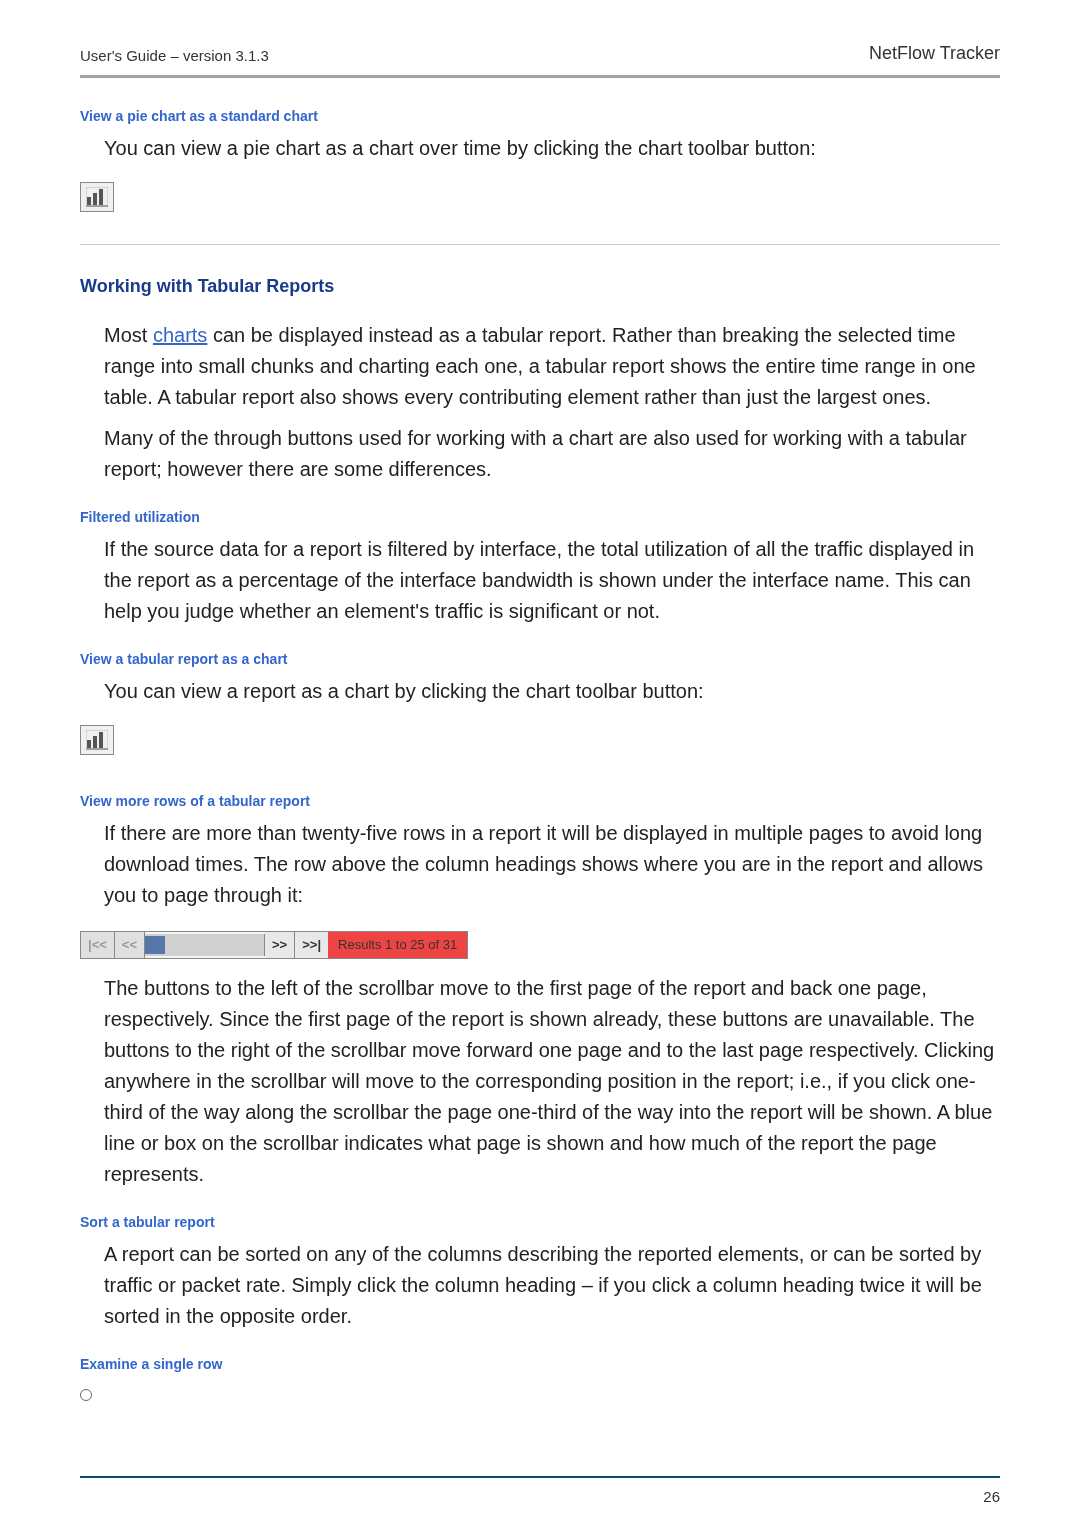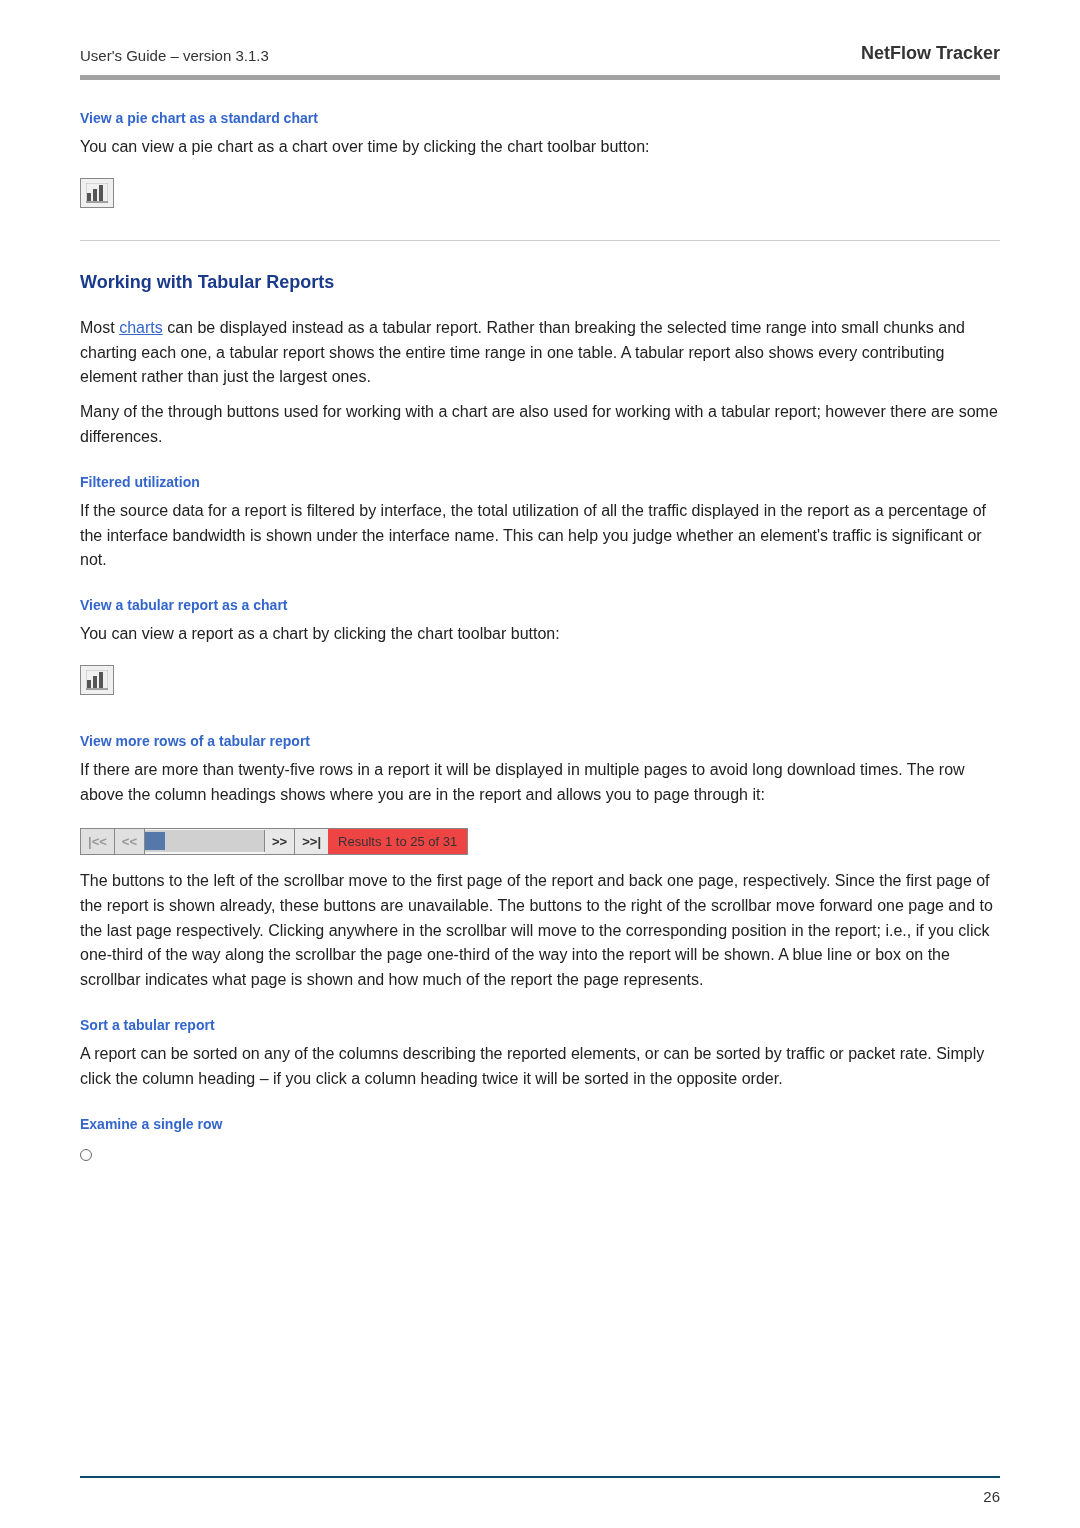--- a/index.html
+++ b/index.html
@@ -19,34 +19,34 @@
       background: #ffffff;
       position: relative;
       padding: 40px 80px 60px 80px;
     }
 
     
     .page-header {
       display: flex;
       justify-content: space-between;
       align-items: flex-end;
-      border-bottom: 5px solid #a3a3a3;
+      border-bottom: 3px solid #a3a3a3;
       padding-bottom: 8px;
       margin-bottom: 28px;
     }
 
     .header-left {
       font-size: 15px;
       color: #333;
     }
 
     .header-right {
       font-size: 18px;
       color: #333;
-      font-weight: bold;
+      font-weight: normal;
     }
 
     
     .section-heading {
       color: #3366cc;
       font-size: 14px;
       font-weight: bold;
       margin-bottom: 6px;
       margin-top: 22px;
     }
@@ -55,24 +55,25 @@
     .main-heading {
       color: #1a3a8c;
       font-size: 18px;
       font-weight: bold;
       margin-top: 28px;
       margin-bottom: 20px;
     }
 
     
     .body-text {
-      font-size: 16px;
+      font-size: 20px;
       color: #222;
       margin-bottom: 10px;
       line-height: 1.55;
+      margin-left: 24px;
     }
 
     a.inline-link {
       color: #3366cc;
       text-decoration: underline;
     }
 
     
     .chart-icon {
       display: inline-flex;

